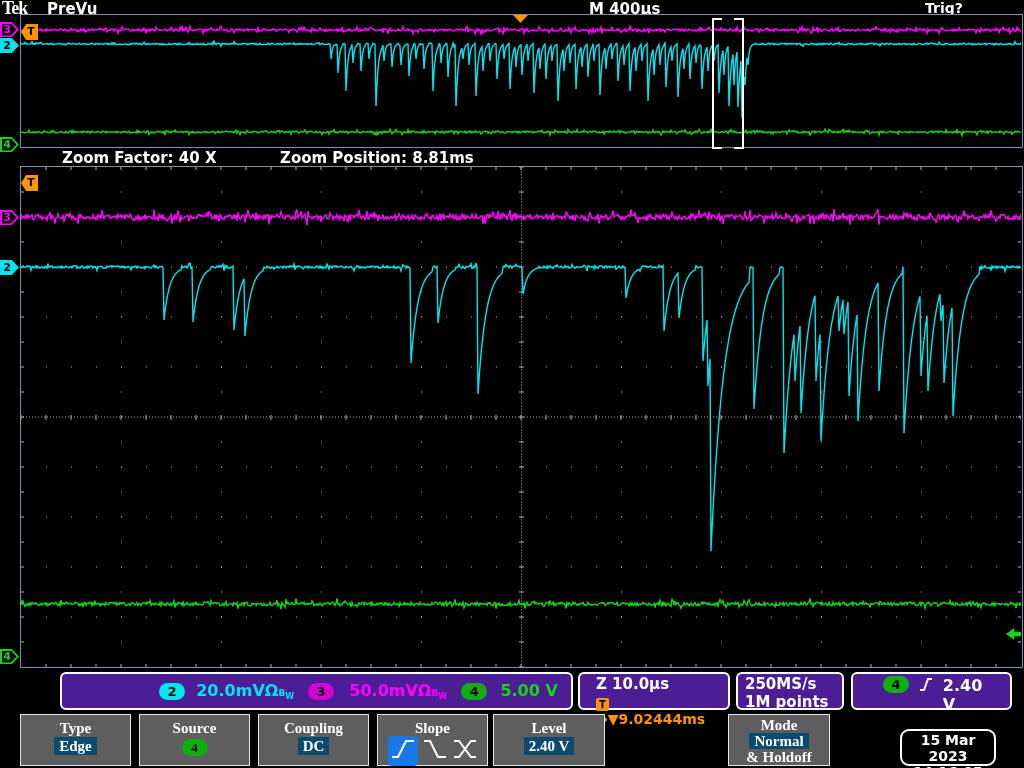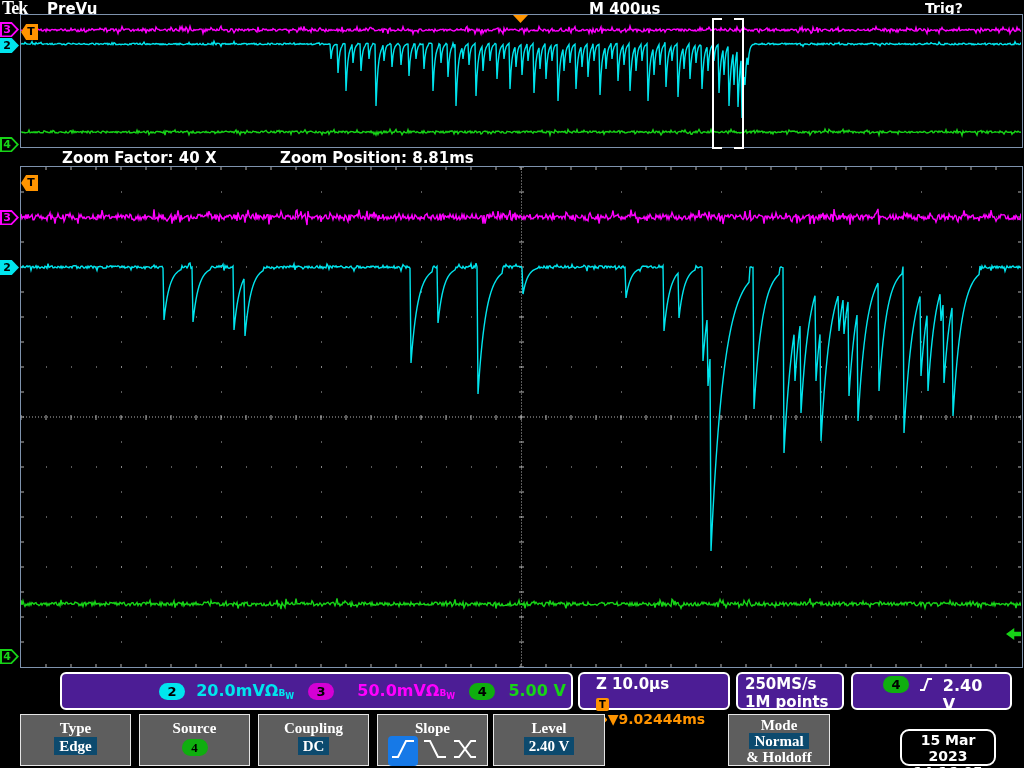--- a/index.html
+++ b/index.html
@@ -107,21 +107,21 @@
 </div>
 <div class="garrow" style="left:1006px;top:628px"></div>
 
 <div class="robox" style="left:60px;top:672px;width:513px;height:38px;display:flex;align-items:center;padding-left:97px;gap:14px">
   <span style="color:#00e5ee;white-space:nowrap">
     <span class="oval" style="background:#00e5ee">2</span>
     <span style="font-size:16px;margin-left:6px">20.0mV</span><span style="font-size:16px">Ω</span><span class="bw"><span>B</span><span class="w">W</span></span>
   </span>
   <span style="color:#ff00ff;white-space:nowrap">
     <span class="oval" style="background:#d400d4">3</span>
-    <span style="font-size:16px;margin-left:18px">50.0mV</span><span style="font-size:16px">Ω</span><span class="bw"><span>B</span><span class="w">W</span></span>
+    <span style="font-size:16px;margin-left:10px">50.0mV</span><span style="font-size:16px">Ω</span><span class="bw"><span>B</span><span class="w">W</span></span>
   </span>
   <span style="color:#17d417;white-space:nowrap">
     <span class="oval" style="background:#0fae0f">4</span>
     <span style="font-size:16px;margin-left:8px">5.00 V</span>
     <span class="bw" style="margin-left:18px"><span>B</span><span class="w">W</span></span>
   </span>
 </div>
 
 <div class="robox" style="left:578px;top:672px;width:152px;height:38px;padding:1px 16px">
   <div>Z 10.0µs</div>

